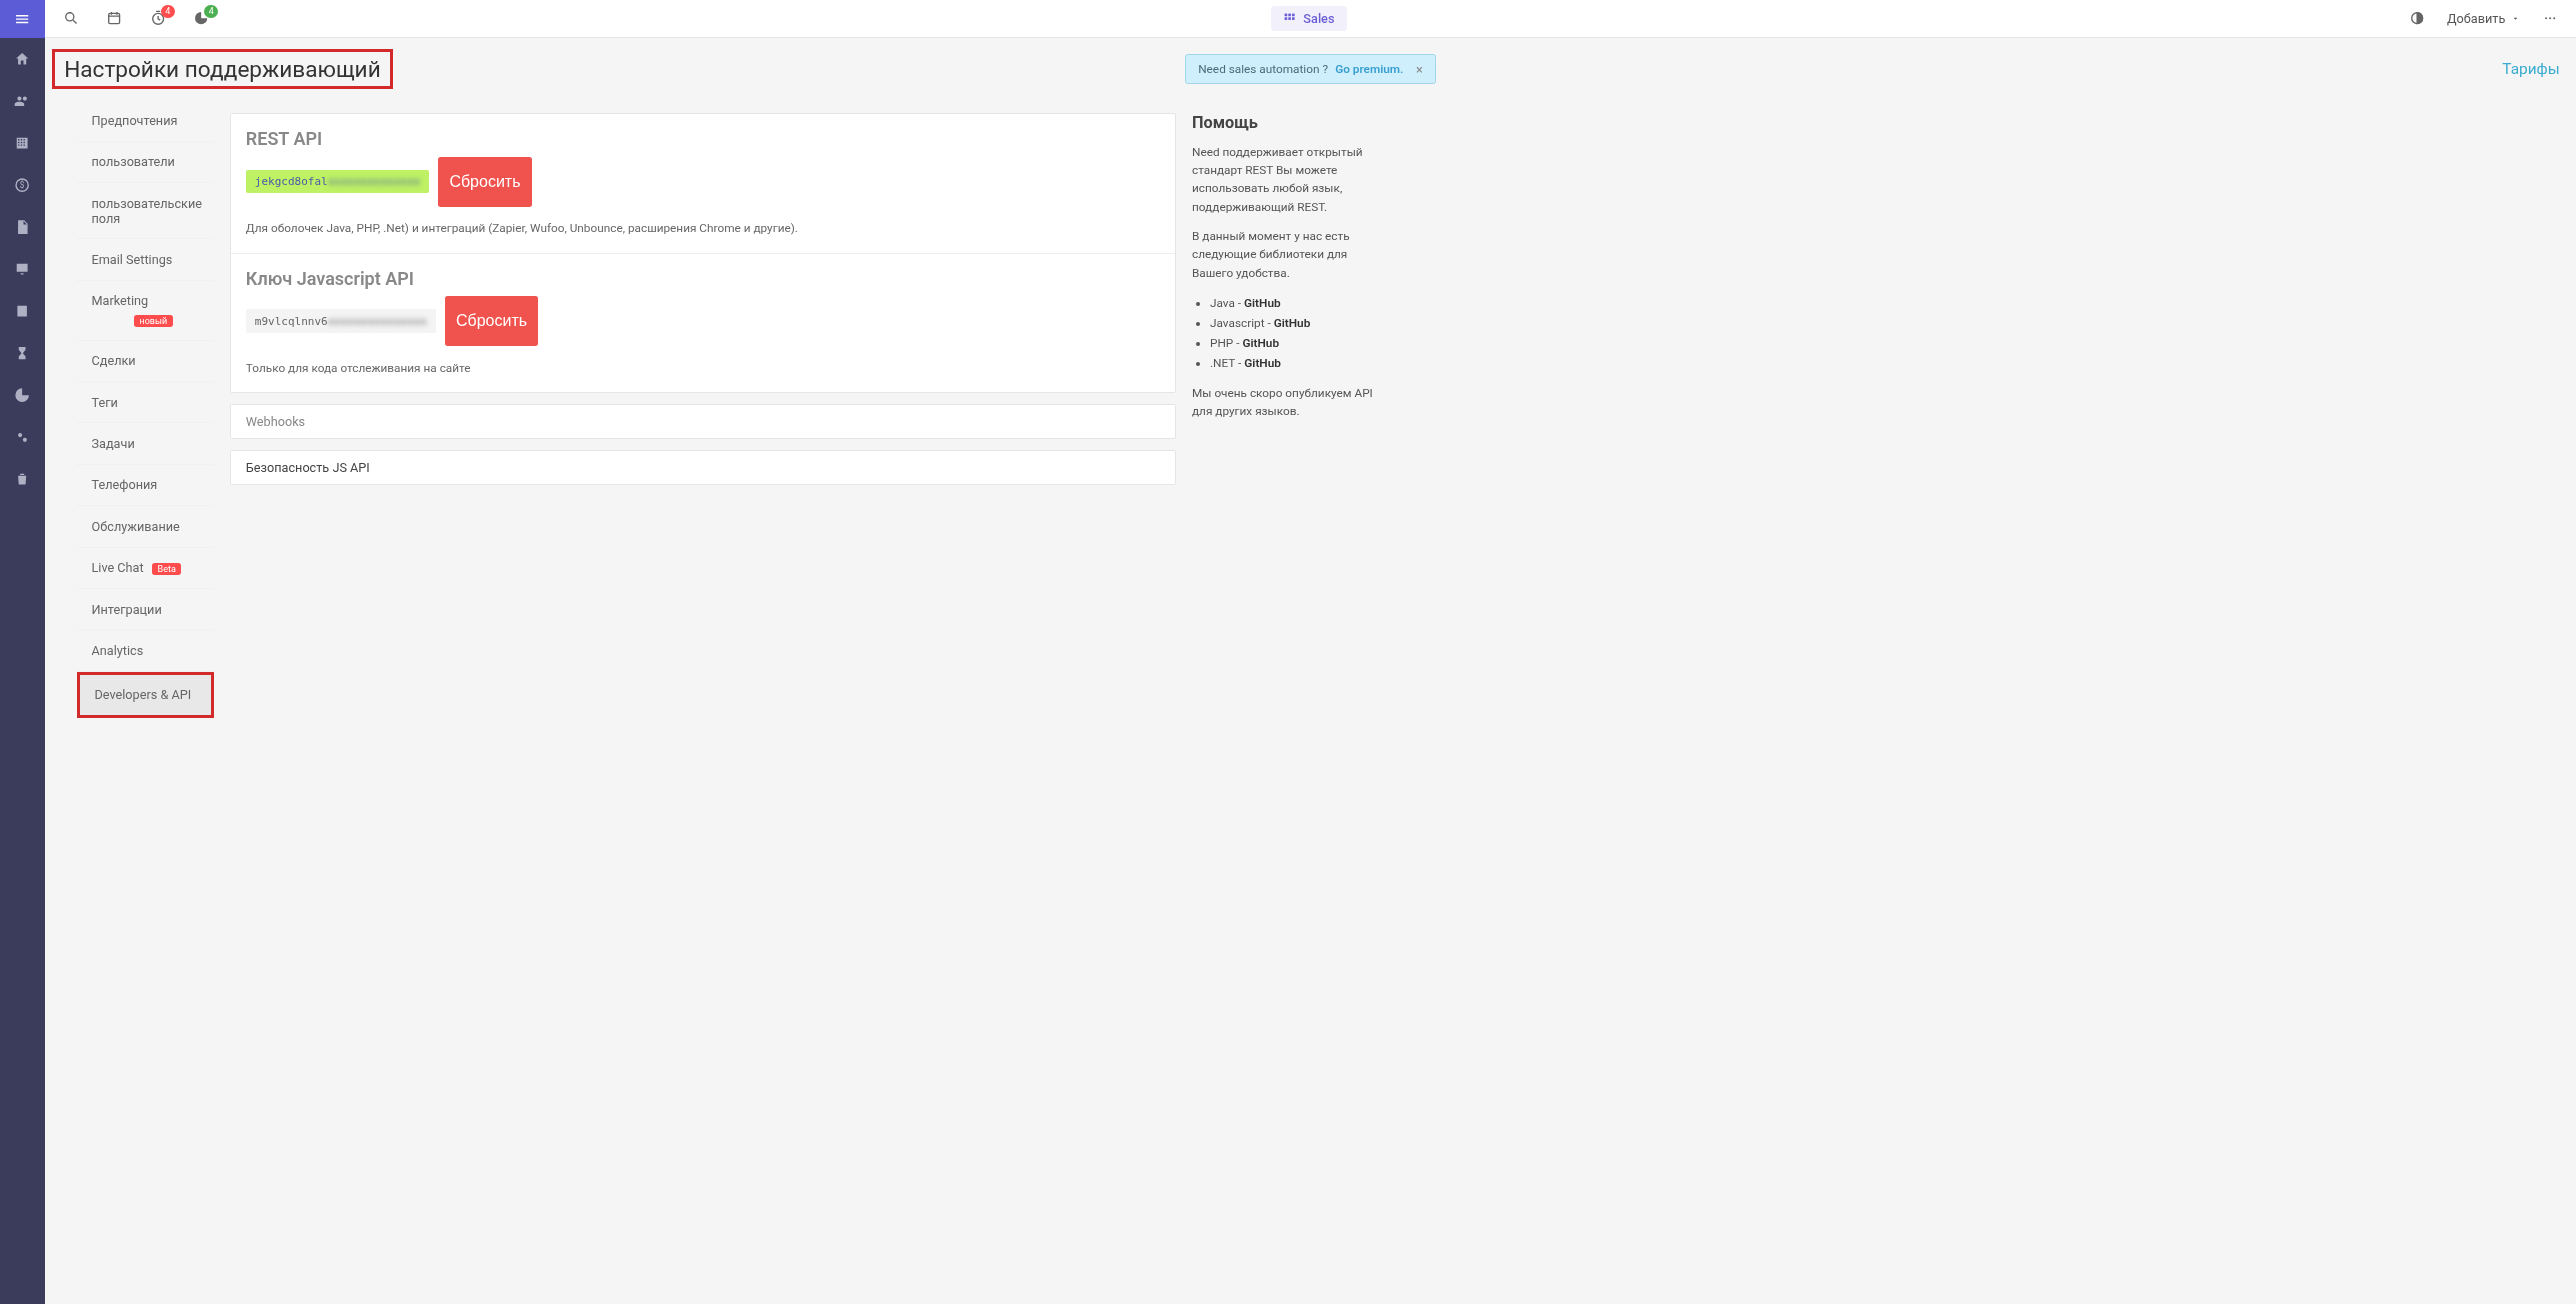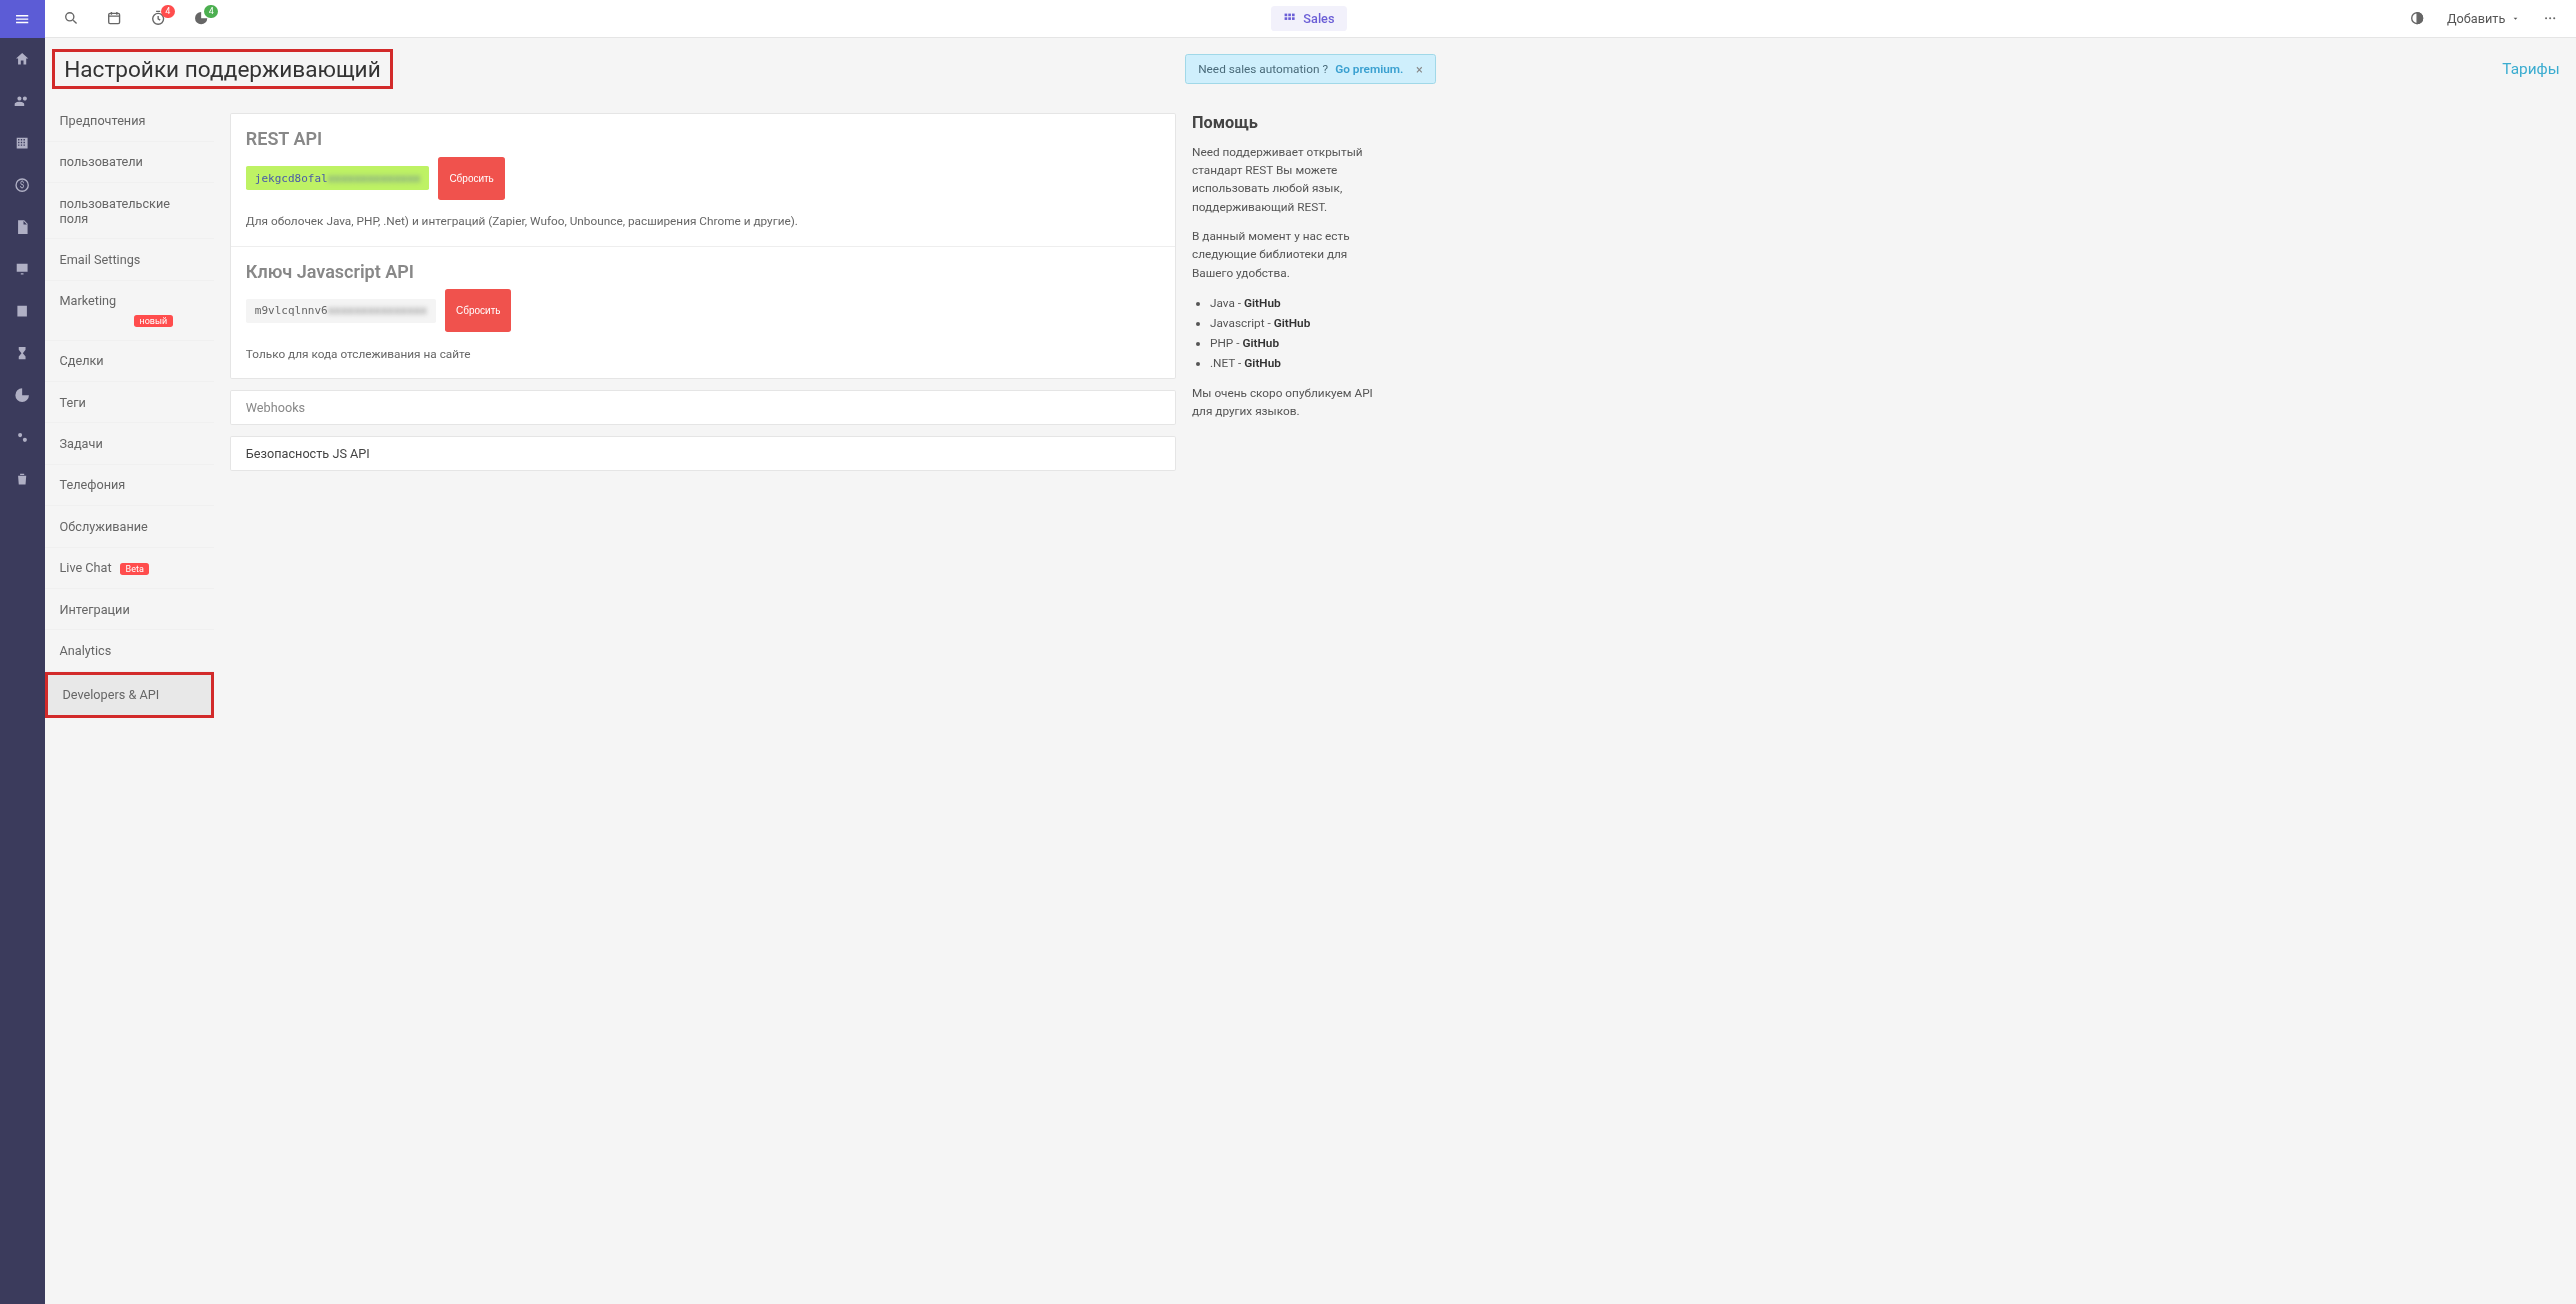--- a/index.html
+++ b/index.html
@@ -32,37 +32,37 @@
 .alert-banner { margin-left: auto; margin-right: auto; background: #cfeffc; border: 0.9px solid #a0d8e8; color: #4a6b7a; padding: 6.3px 12.7px; border-radius: 2.7px; font-size: 11.8px; display: flex; align-items: center; gap: 7.2px; position: absolute; left: 50%; transform: translateX(-50%);}
 .alert-banner a { color: #3aa0d0; font-weight: 600; text-decoration: none; }
 .alert-close { cursor: pointer; color: #888; margin-left: 5.4px; font-size: 12.7px; }
 .tarify { margin-left: auto; color: #3aacd0; font-size: 15.4px; cursor: pointer; }
 
 
 .body-row { display: flex; align-items: flex-start; }
 
 
 .settings-nav { width: 169px; flex-shrink: 0; }
-.settings-nav-item { padding: 12.7px 14.5px; color: #666; font-size: 12.7px; border-bottom: 0.9px solid #f0f0f0; cursor: pointer; position: relative; }
+.settings-nav-item { padding: 12.7px 14.5px; color: #666; font-size: 12.7px; border-bottom: 0.9px solid #f0f0f0; cursor: pointer; position: relative; margin-left: 32px; }
 .settings-nav-item.active-wrap { border: 3.6px solid #d22a2a; background: #e8e8e8; }
 .nav-badge { display: inline-block; background: #ff4d4d; color: #fff; font-size: 9px; padding: 0.9px 5.4px; border-radius: 2.7px; margin-left: 5.4px; }
 .nav-badge-beta { background: #ff4d4d; }
 .marketing-badge-row { margin-top: 3.6px; text-align: right; padding-right: 27px; }
 
 
 .main { flex: 1; padding: 12.7px 16.3px; max-width: 978px; }
 .panel { background: #fff; border: 0.9px solid #e5e5e5; border-radius: 1.8px; margin-bottom: 11px; }
 .panel-head { padding: 9px 14.5px; color: #888; font-size: 12.7px; border-bottom: 0.9px solid #eee; }
 .panel-body { padding: 14.5px; }
 .section-label { color: #888; font-weight: 600; font-size: 18px; margin-bottom: 7.2px; }
 .key-row { display: flex; align-items: center; gap: 9px; margin-bottom: 12.7px; }
 .key-box { background: #f4f4f4; padding: 5.4px 9px; font-family: monospace; font-size: 11px; color: #666; border-radius: 1.8px; min-width: 163px; }
 .key-box.highlighted { background: #bef264; color: #4a5ba8; text-align: right; }
 .key-blur { filter: blur(2.7px); user-select: none; }
-.btn-danger { background: #f0524d; color: #fff; border: none; padding: 16px 11px; font-size: 10px; border-radius: 2.7px; cursor: pointer; }
+.btn-danger { background: #f0524d; color: #fff; border: none; padding: 16px 11px; font-size: 16px; border-radius: 2.7px; cursor: pointer; }
 .desc-text { color: #666; font-size: 11.8px; line-height: 1.6; }
 .panel-section-divider { height: 0.9px; background: #eee; margin: 14.5px -14.5px; }
 .collapsed-panel { background: #fff; border: 0.9px solid #e5e5e5; padding: 9px 14.5px; color: #888; font-size: 12.7px; margin-bottom: 11px; cursor: pointer; border-radius: 1.8px; }
 .collapsed-panel.dark-text { color: #444; }
 
 
 .help { width: 190px; flex-shrink: 0; padding: 12.7px 9px 12.7px 0; }
 .help h3 { font-size: 16.3px; color: #444; margin-bottom: 11px; }
 .help p { font-size: 11.8px; color: #555; line-height: 1.55; margin-bottom: 11px; }
 .help ul { list-style: disc; padding-left: 18px; margin-bottom: 11px; }

